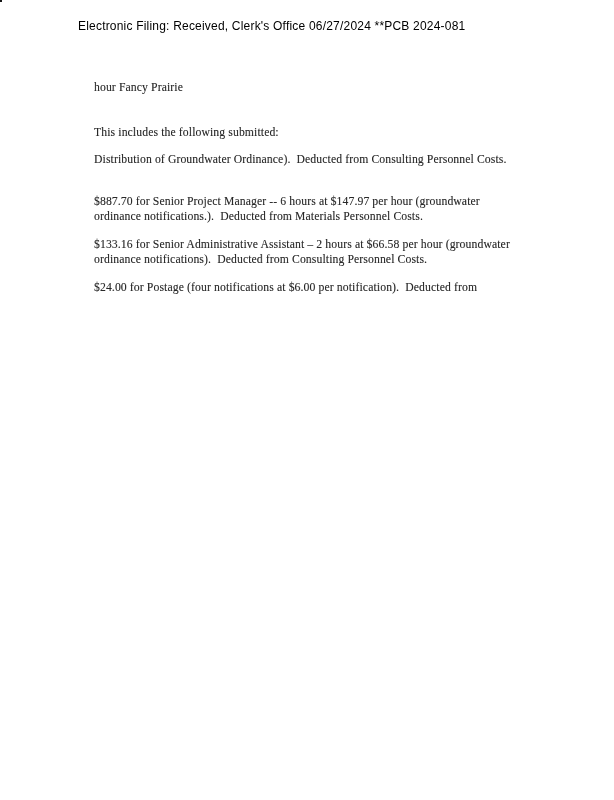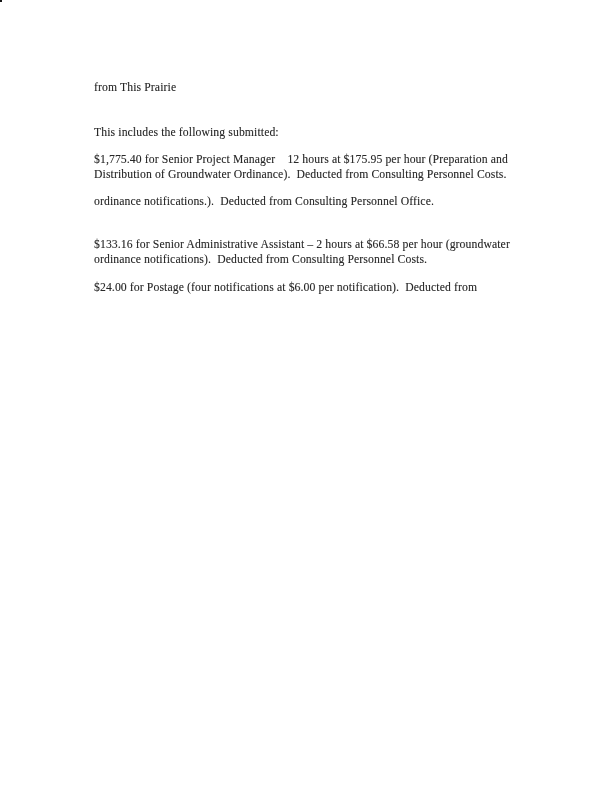--- a/index.html
+++ b/index.html
@@ -62,38 +62,39 @@
   .dot {
     position: absolute;
     background: #151515;
   }
 </style>
 </head>
 <body>
 
 <div class="page">
 
+  <div class="filing-stamp">Electronic Filing: Received, Clerk's Office 06/27/2024 **PCB 2024-081</div>
 
   <div class="doc-body">
 
     <p class="para p0">
-      <span class="ln">from This Prairie</span>
+      <span class="ln">hour Fancy Prairie</span>
     </p>
 
     <p class="para p1">
       <span class="ln">This includes the following submitted:</span>
     </p>
 
     <p class="para p2">
-      <span class="ln">$1,775.40 for Senior Project Manager    12 hours at $175.95 per hour (Preparation and</span>
       <span class="ln">Distribution of Groundwater Ordinance).  Deducted from Consulting Personnel Costs.</span>
     </p>
 
     <p class="para p3">
-      <span class="ln">ordinance notifications.).  Deducted from Consulting Personnel Office.</span>
+      <span class="ln">$887.70 for Senior Project Manager -- 6 hours at $147.97 per hour (groundwater</span>
+      <span class="ln">ordinance notifications.).  Deducted from Materials Personnel Costs.</span>
     </p>
 
     <p class="para p4">
       <span class="ln">$133.16 for Senior Administrative Assistant – 2 hours at $66.58 per hour (groundwater</span>
       <span class="ln">ordinance notifications).  Deducted from Consulting Personnel Costs.</span>
     </p>
 
     <p class="para p5">
       <span class="ln">$24.00 for Postage (four notifications at $6.00 per notification).  Deducted from</span>
     </p>

